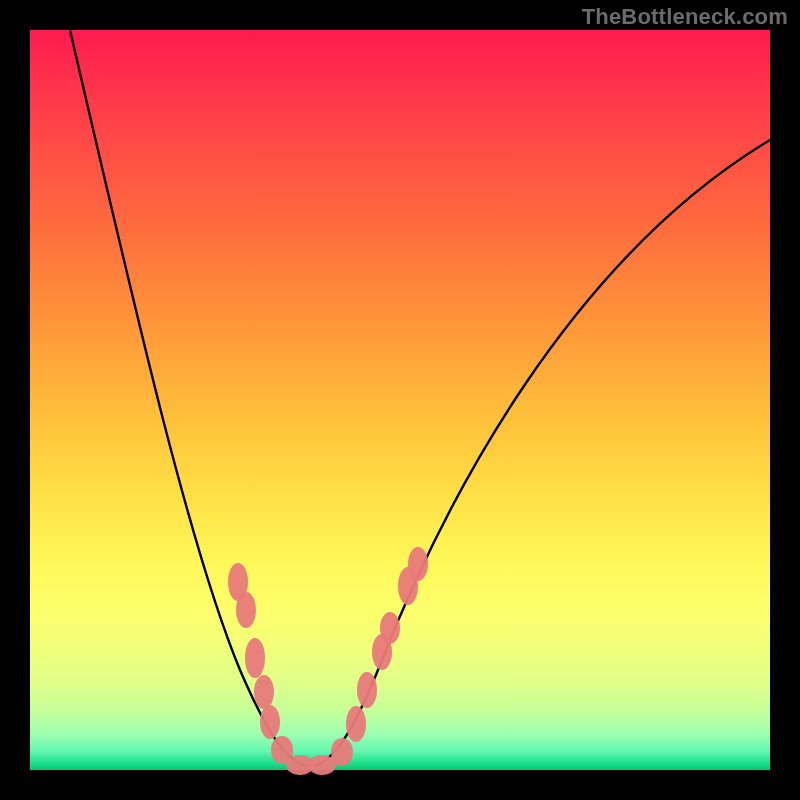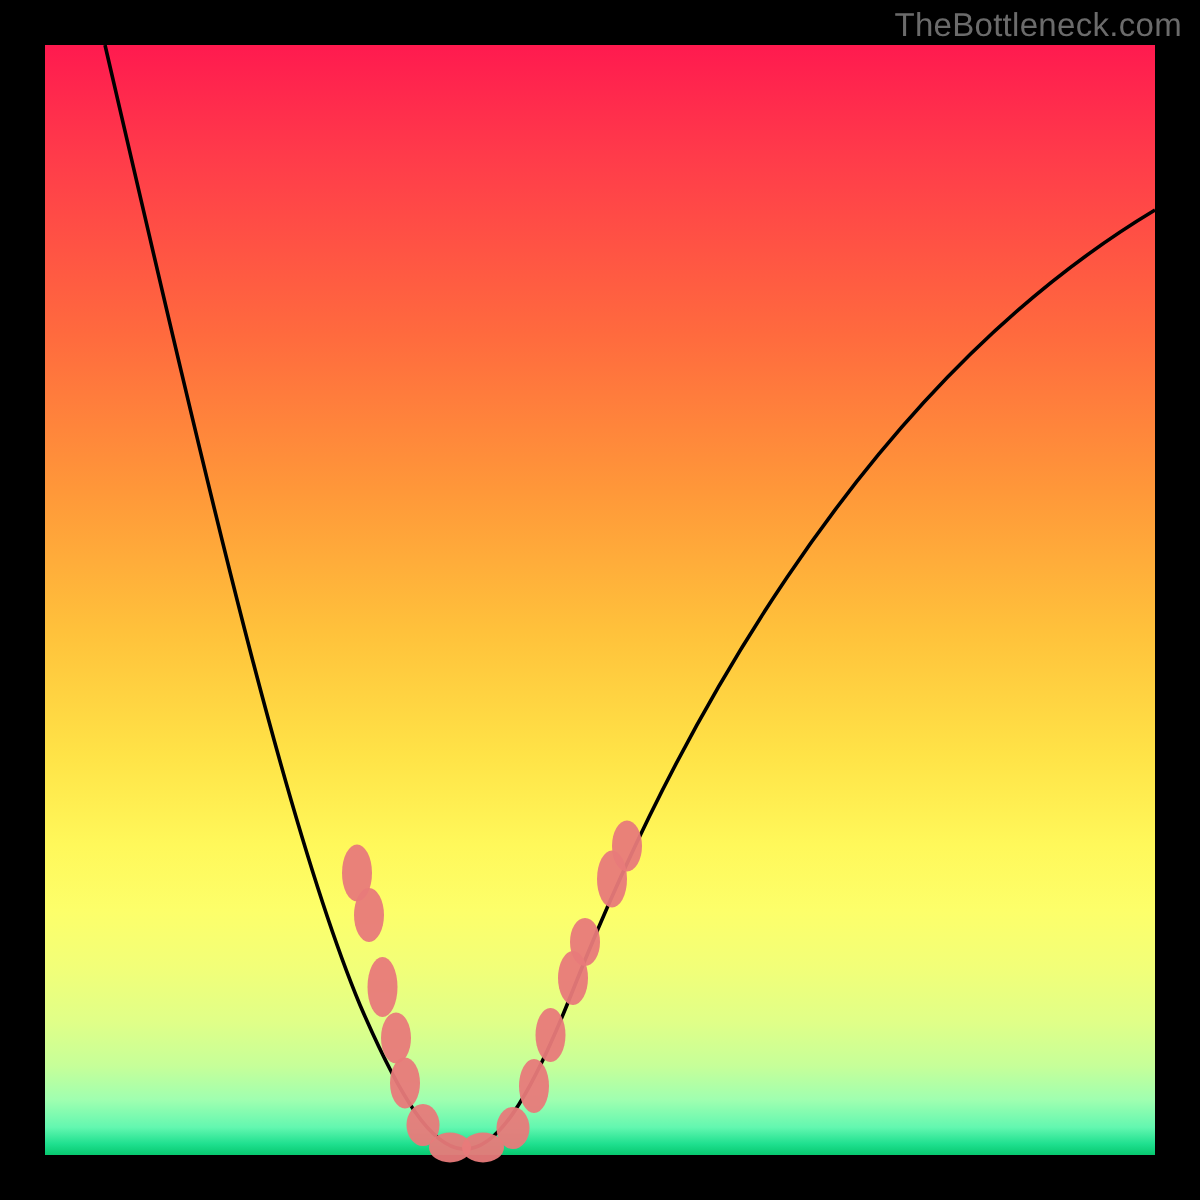--- a/index.html
+++ b/index.html
@@ -43,21 +43,21 @@
       #1fe08f 99%,
       #07c86f 100%
     );
   }
   .watermark {
     position: absolute;
     top: 4px;
     right: 12px;
     color: #6b6b6b;
     font-size: 22px;
-    font-weight: 400;
+    font-weight: 700;
     letter-spacing: 0.2px;
     user-select: none;
   }
   svg.curve {
     position: absolute;
     left: 0;
     top: 0;
     width: 740px;
     height: 740px;
     overflow: visible;

